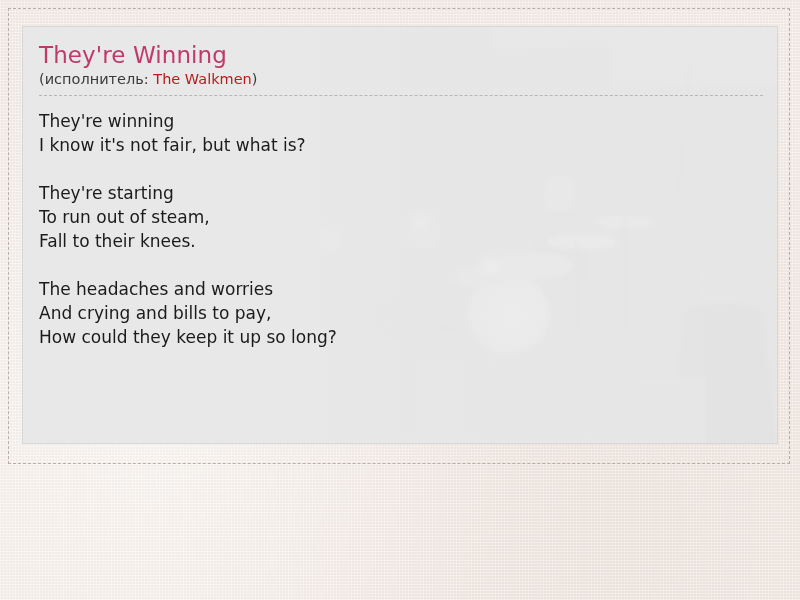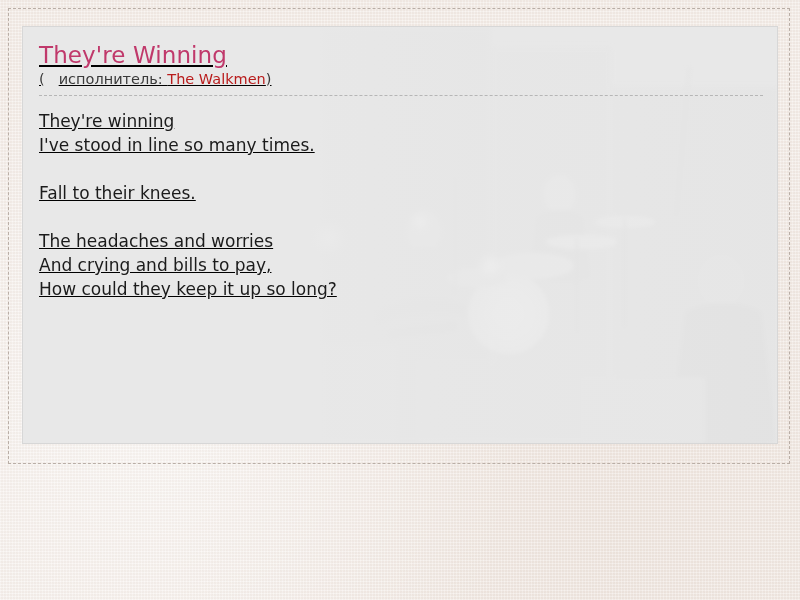--- a/index.html
+++ b/index.html
@@ -66,21 +66,20 @@
   #panel-watermark svg {
     display: block;
     width: 100%;
     height: 100%;
   }
 
   #panel-content {
     position: relative;
     z-index: 1;
     padding: 14px 16px 0 16px;
-    text-decoration: underline;
   }
 
   #song-title {
     color: #c0396b;
     font-size: 23px;
     font-weight: normal;
     line-height: 28px;
     margin: 0 0 1px 0;
     letter-spacing: 0.1px;
   }
@@ -93,21 +92,20 @@
     border-bottom: 1px dashed #b6b6b6;
     margin-bottom: 0;
     width: 724px;
     box-sizing: border-box;
   }
   .artist-paren {
     color: #3a3a3a;
   }
   .artist-label {
     color: #3a3a3a;
-    margin-left: 14px;
   }
   #artist-link {
     color: #b91c1c;
     text-decoration: none;
     cursor: pointer;
   }
 
   #lyrics-body {
     margin-top: 13px;
     font-size: 17px;
@@ -203,24 +201,26 @@
     <h1 id="song-title">They're Winning</h1>
 
     <div id="artist-line">
       <span class="artist-paren">(</span><span class="artist-label">исполнитель: </span><a id="artist-link" href="#">The Walkmen</a><span class="artist-paren">)</span>
     </div>
 
     <div id="lyrics-body">
 
       <div class="stanza">
         <div class="lyric-line">They're winning</div>
-        <div class="lyric-line">I've stood in line so many times.</div>
+        <div class="lyric-line">I know it's not fair, but what is?</div>
       </div>
 
       <div class="stanza">
+        <div class="lyric-line">They're starting</div>
+        <div class="lyric-line">To run out of steam,</div>
         <div class="lyric-line">Fall to their knees.</div>
       </div>
 
       <div class="stanza">
         <div class="lyric-line">The headaches and worries</div>
         <div class="lyric-line">And crying and bills to pay,</div>
         <div class="lyric-line">How could they keep it up so long?</div>
       </div>
 
     </div>

